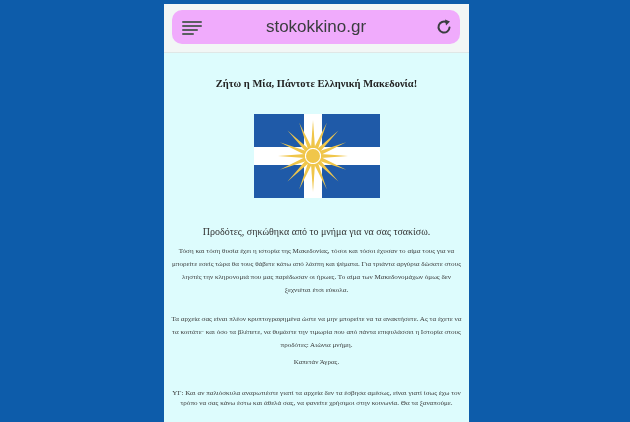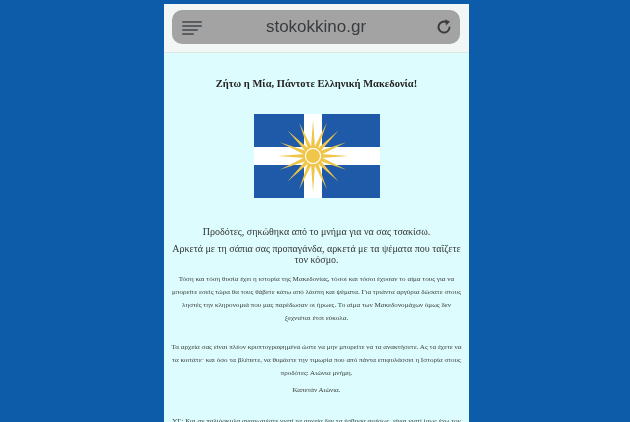--- a/index.html
+++ b/index.html
@@ -16,21 +16,21 @@
     background: #ddfcfd;
     overflow: hidden;
   }
   .toolbar {
     position: absolute; left: 0; top: 0; width: 305px; height: 49px;
     background: #f2f6f5;
     border-bottom: 1px solid #dfe7e6;
   }
   .urlbar {
     position: absolute; left: 8px; top: 6px; width: 288px; height: 34px;
-    background: #a3a3a3; border-radius: 10px;
+    background: #f0abfc; border-radius: 10px;
   }
   .menu-icon { position: absolute; left: 10px; top: 11px; width: 20px; height: 14px; }
   .menu-icon span { display: block; height: 2px; background: #5a5e60; margin-bottom: 2px; border-radius: 1px; }
   .url-text {
     position: absolute; left: 0; right: 0; top: 7px; text-align: center;
     font-family: "Liberation Sans", sans-serif; font-size: 17px; color: #3a3d3f;
   }
   .reload-icon { position: absolute; right: 7px; top: 8px; width: 18px; height: 18px; }
   .content { position: absolute; left: 0; top: 50px; width: 305px; padding: 0 6px; text-align: center; color: #2c2c2c; }
   .headline { margin-top: 24px; font-size: 10.5px; font-weight: bold; color: #222; }
@@ -88,22 +88,21 @@
           <polygon points="0,-36 2,-8 -2,-8" transform="rotate(270)"></polygon>
           <polygon points="0,-36 2,-8 -2,-8" transform="rotate(292.5)"></polygon>
           <polygon points="0,-36 2,-8 -2,-8" transform="rotate(315)"></polygon>
           <polygon points="0,-36 2,-8 -2,-8" transform="rotate(337.5)"></polygon>
           <circle cx="0" cy="0" r="7"></circle>
         </g>
       </svg>
     </div>
 
     <div class="bold-line first">Προδότες, σηκώθηκα από το μνήμα για να σας τσακίσω.</div>
-    <div class="bold-line">Αρκετά με τη σάπια σας προπαγάνδα, αρκετά με τα ψέματα που ταΐζετε τον κόσμο.</div>
 
     <div class="para">Τόση και τόση θυσία έχει η ιστορία της Μακεδονίας, τόσοι και τόσοι έχυσαν το αίμα τους για να μπορείτε εσείς τώρα θα τους θάβετε κάτω από λάσπη και ψέματα. Για τριάντα αργύρια δώσατε στους ληστές την κληρονομιά που μας παρέδωσαν οι ήρωες. Το αίμα των Μακεδονομάχων όμως δεν ξεχνιέται έτσι εύκολα.</div>
     <div class="para">Τα αρχεία σας είναι πλέον κρυπτογραφημένα ώστε να μην μπορείτε να τα ανακτήσετε. Ας τα έχετε να τα κοιτάτε· και όσο τα βλέπετε, να θυμάστε την τιμωρία που από πάντα επιφυλάσσει η Ιστορία στους προδότες: Αιώνια μνήμη.</div>
 
-    <div class="sign">Καπετάν Αιώνια.</div>
+    <div class="sign">Καπετάν Άγρας.</div>
 
     <div class="ps">ΥΓ: Και αν παλιόσκυλα αναρωτιέστε γιατί τα αρχεία δεν τα έσβησα αμέσως, είναι γιατί ίσως έχω τον τρόπο να σας κάνω έστω και άθελά σας, να φανείτε χρήσιμοι στην κοινωνία. Θα τα ξαναπούμε.</div>
   </div>
 </div>
 
 </body></html>

